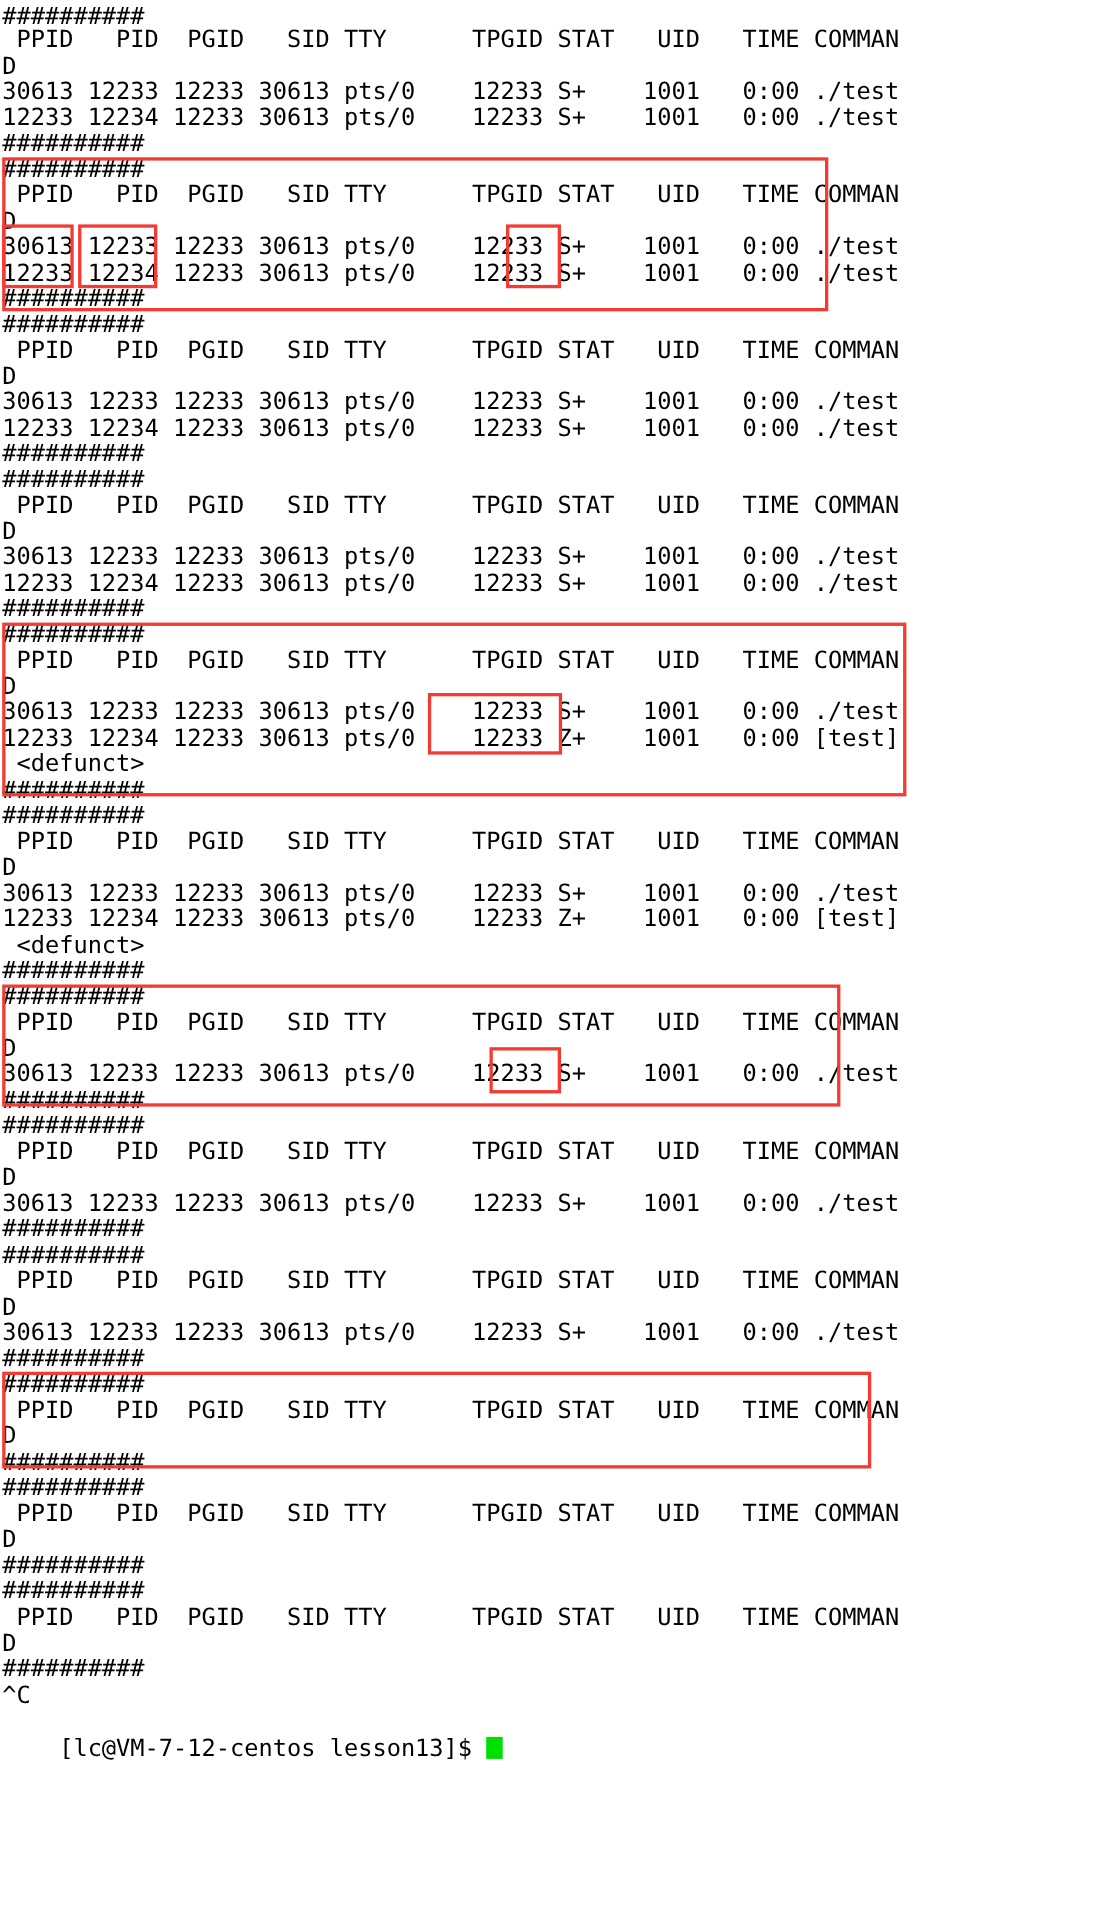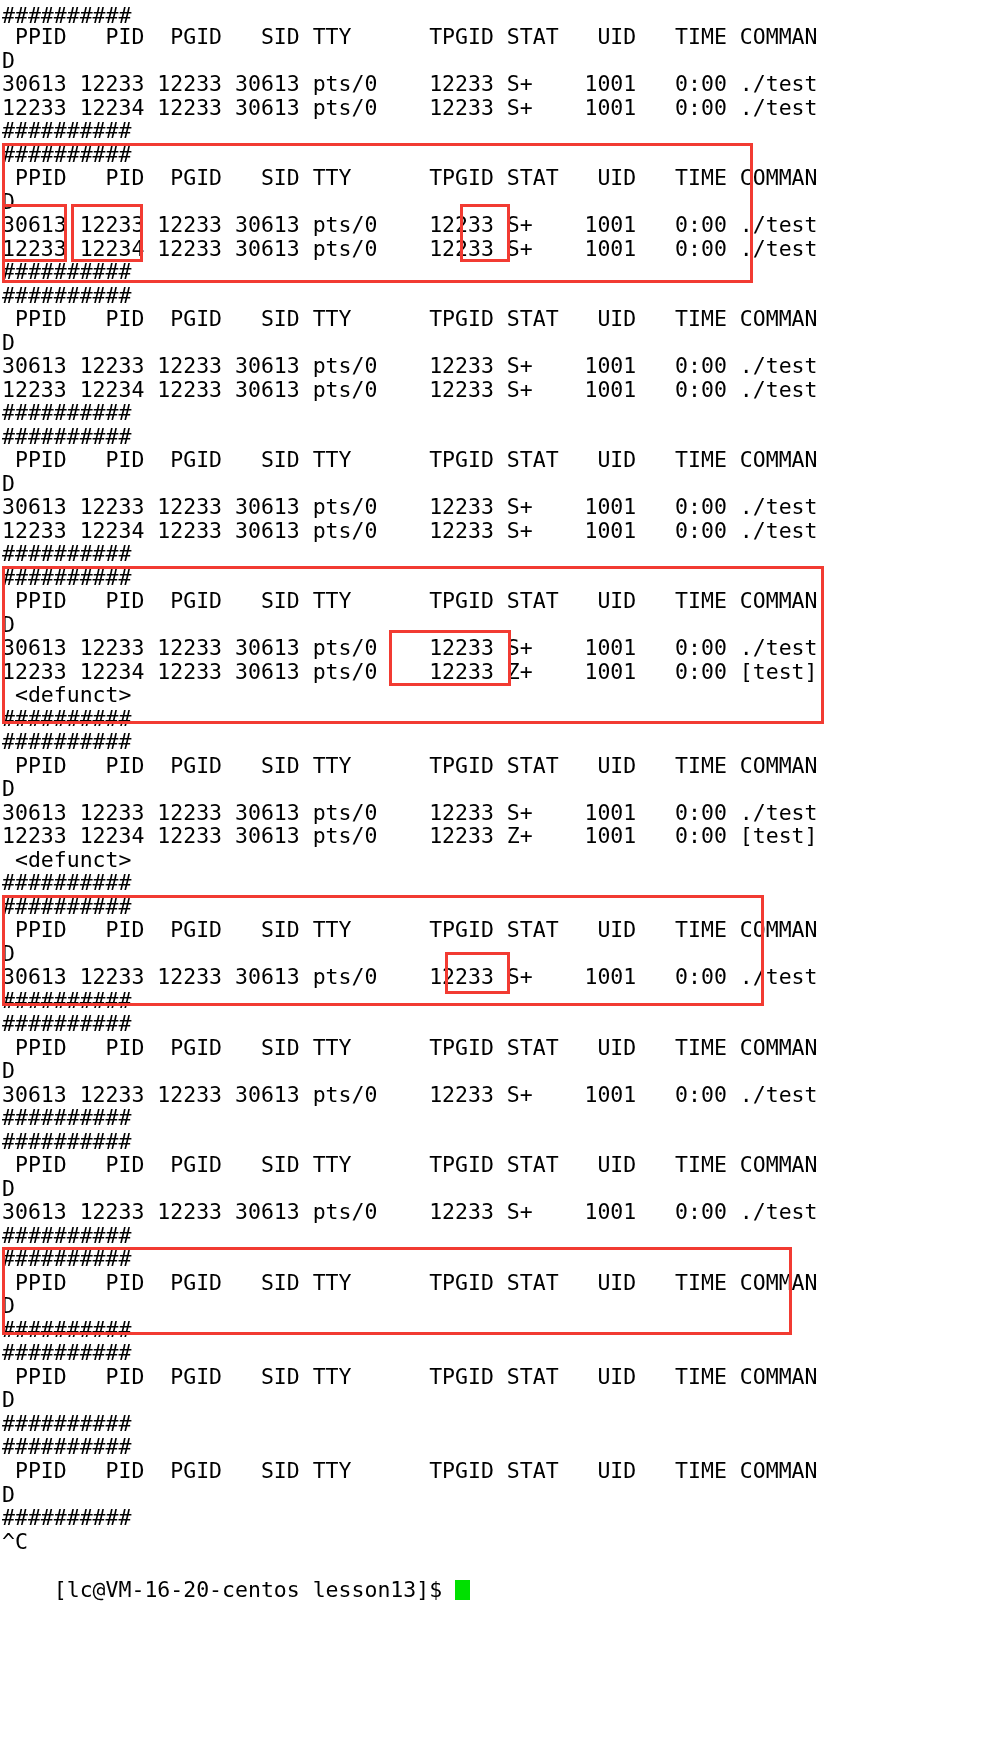--- a/index.html
+++ b/index.html
@@ -117,15 +117,15 @@
       <div class="box" style="left: 460px; top: 204px; width: 50px; height: 58px;"></div>
       <div class="box" style="left: 2px; top: 566px; width: 822px; height: 158px;"></div>
       <div class="box" style="left: 389px; top: 630px; width: 122px; height: 56px;"></div>
       <div class="box" style="left: 2px; top: 895px; width: 762px; height: 111px;"></div>
       <div class="box" style="left: 445px; top: 952px; width: 65px; height: 42px;"></div>
       <div class="box" style="left: 2px; top: 1247px; width: 790px; height: 88px;"></div>
     </div>
 
   <div class="line" style="top:1530px;">^C</div>
   <div class="line" style="top:1554px;">
-    <span>[lc@VM-16-20-centos lesson13]$</span><span> </span><span class="cursor"></span>
+    <span>[lc@VM-7-12-centos lesson13]$</span><span> </span><span class="cursor"></span>
   </div>
 </div>
 
 </body></html>

